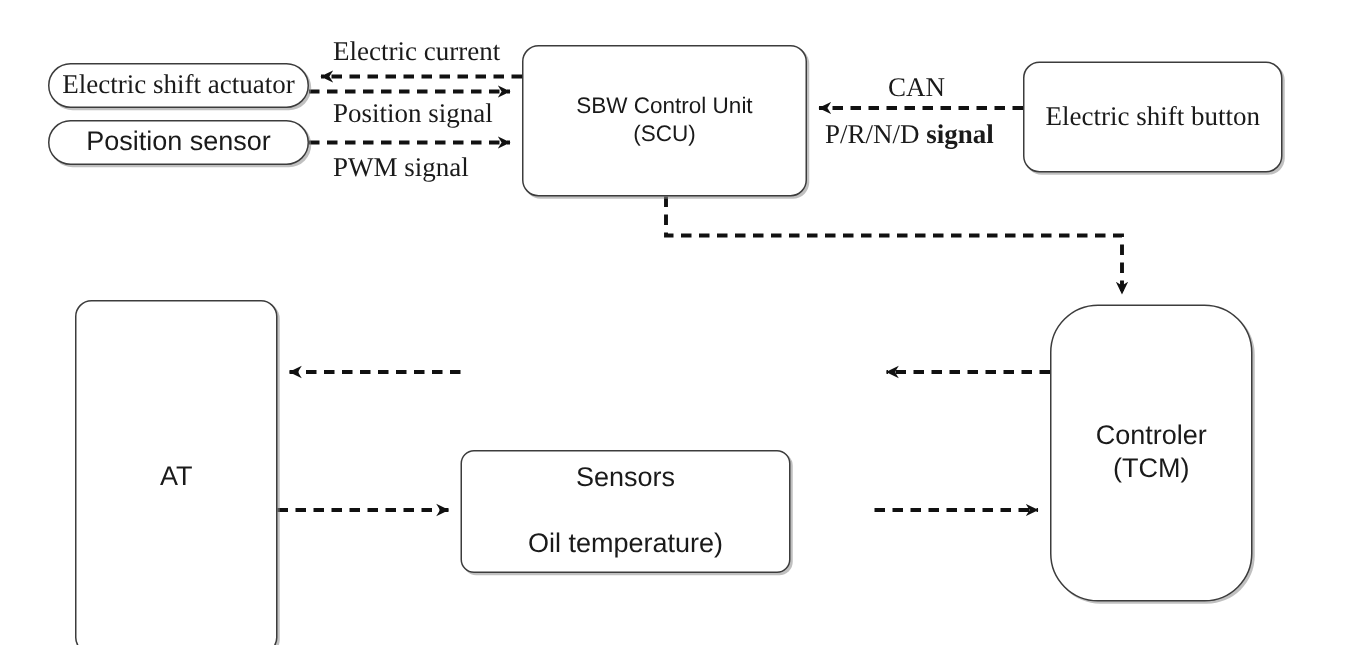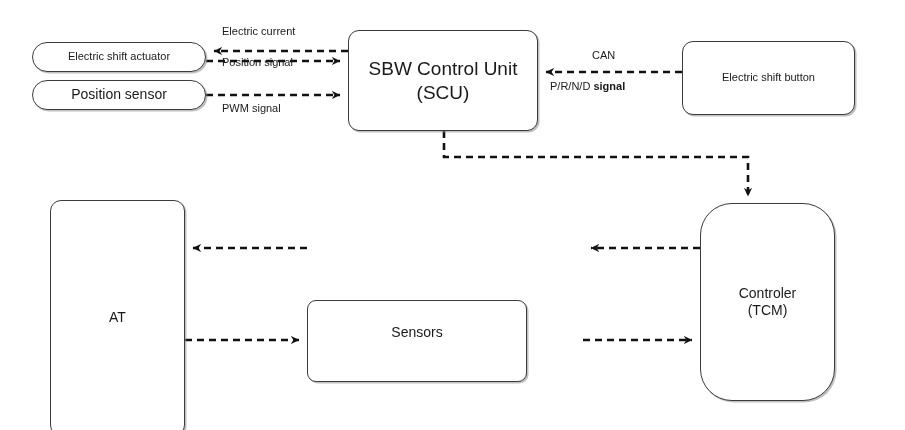--- a/index.html
+++ b/index.html
@@ -50,23 +50,23 @@
   .rounded-sm { border-radius: 9px; }
 
   .edge-label {
     position: absolute;
     white-space: nowrap;
     color: #1a1a1a;
     line-height: 1.1;
   }
   .lbl-bold { font-weight: bold; }
 
-  .fs15 { font-size: 19px; }
-  .fs14 { font-size: 14px; }
-  .fs13p5 { font-size: 11px; }
+  .fs15 { font-size: 15px; }
+  .fs14 { font-size: 18px; }
+  .fs13p5 { font-size: 18px; font-family: Liberation Serif, serif; }
 </style>
 </head>
 <body>
 
 <div id="canvas">
 
   <svg class="layer" viewBox="0 0 905 430">
     <defs>
       <marker id="arrowR" markerWidth="9" markerHeight="9" refX="8.2" refY="4.5" orient="auto" markerUnits="userSpaceOnUse">
         <path d="M0,0.4 L8.6,4.5 L0,8.6 L2.6,4.5 Z" fill="#111111"></path>
@@ -122,35 +122,36 @@
 
   <div class="node rounded fs14" style="left:50px; top:200px; width:135px; height:236px;">
     <span class="txt">AT</span>
   </div>
 
 
   <div class="node rounded-sm fs14" style="left:307px; top:300px; width:220px; height:82px;">
     <span class="txt">
       <span>Sensors</span><br>
       <br>
+      <span>Oil temperature)</span>
     </span>
   </div>
 
   <div class="node rounded fs14" style="left:700px; top:203px; width:135px; height:198px;border-radius:32px;">
     <span class="txt">
       <span>Controler</span><br>
       <span>(TCM)</span>
     </span>
   </div>
 
   <div class="edge-label fs13p5" style="left:222px; top:25px;">
     <span>Electric current</span>
   </div>
 
-  <div class="edge-label fs13p5" style="left:222px; top:56px;">
+  <div class="edge-label fs13p5" style="left:222px; top:66px;">
     <span>Position signal</span>
   </div>
 
   <div class="edge-label fs13p5" style="left:222px; top:102px;">
     <span>PWM signal</span>
   </div>
 
   <div class="edge-label fs13p5" style="left:592px; top:49px;">
     <span>CAN</span>
   </div>

